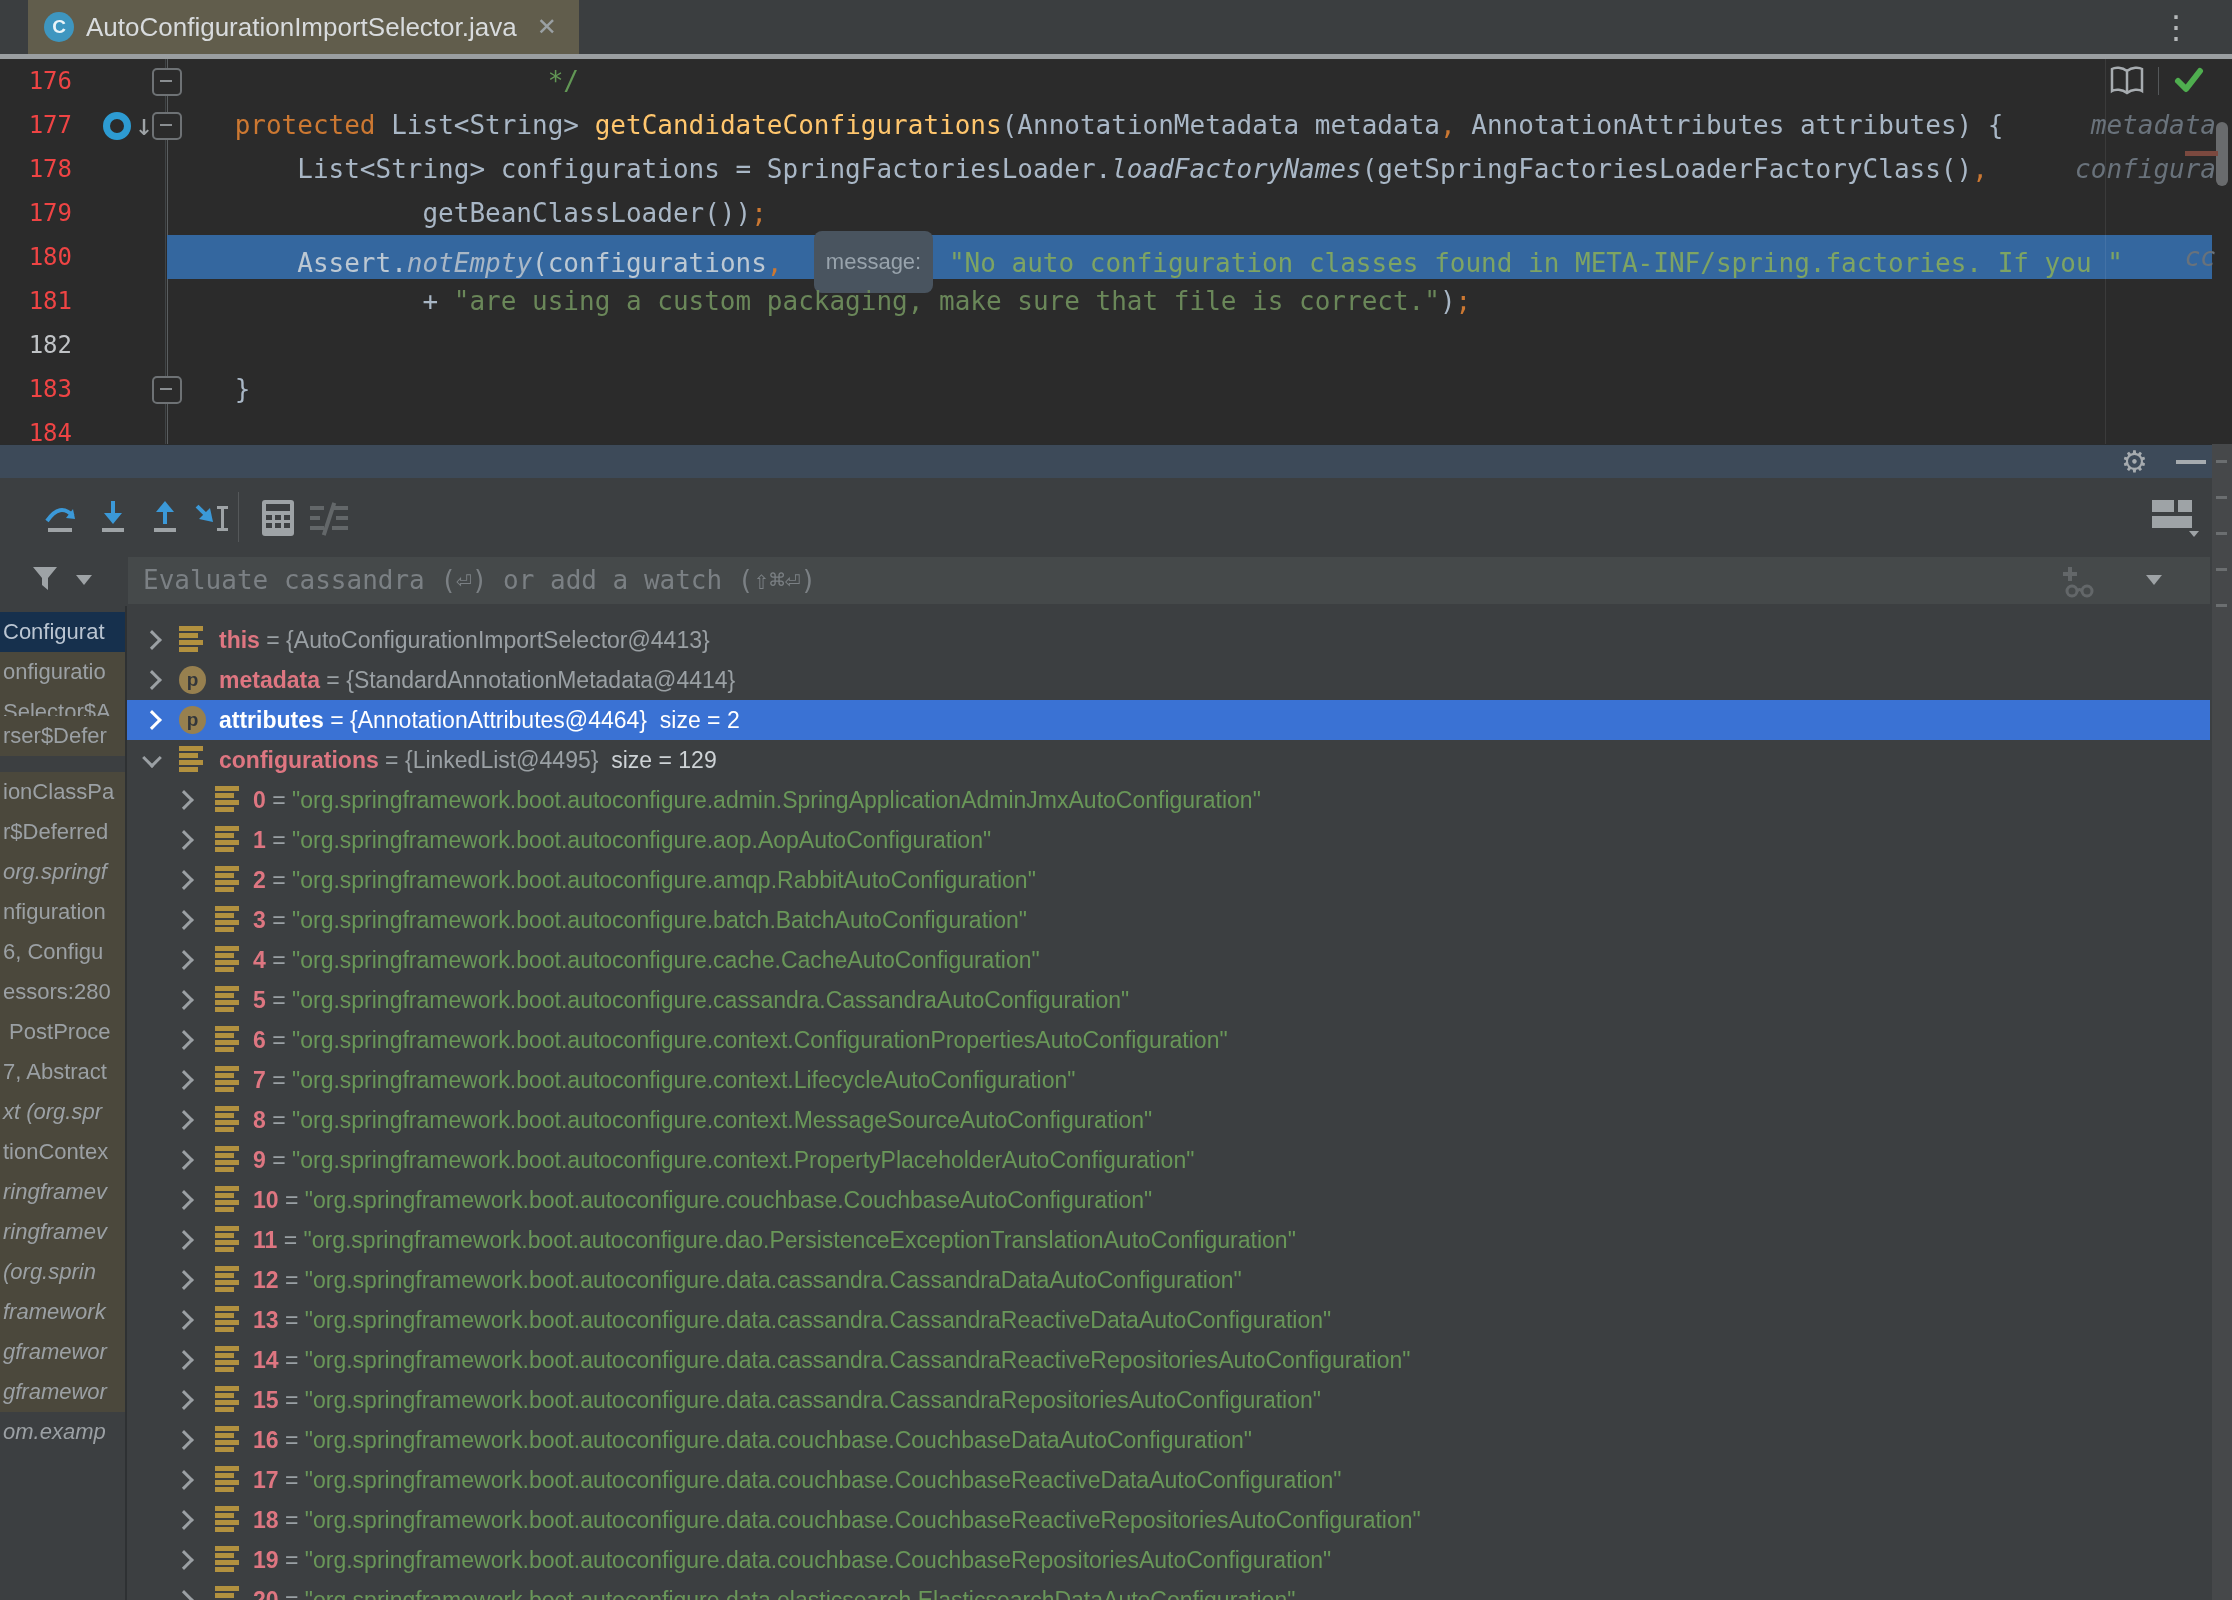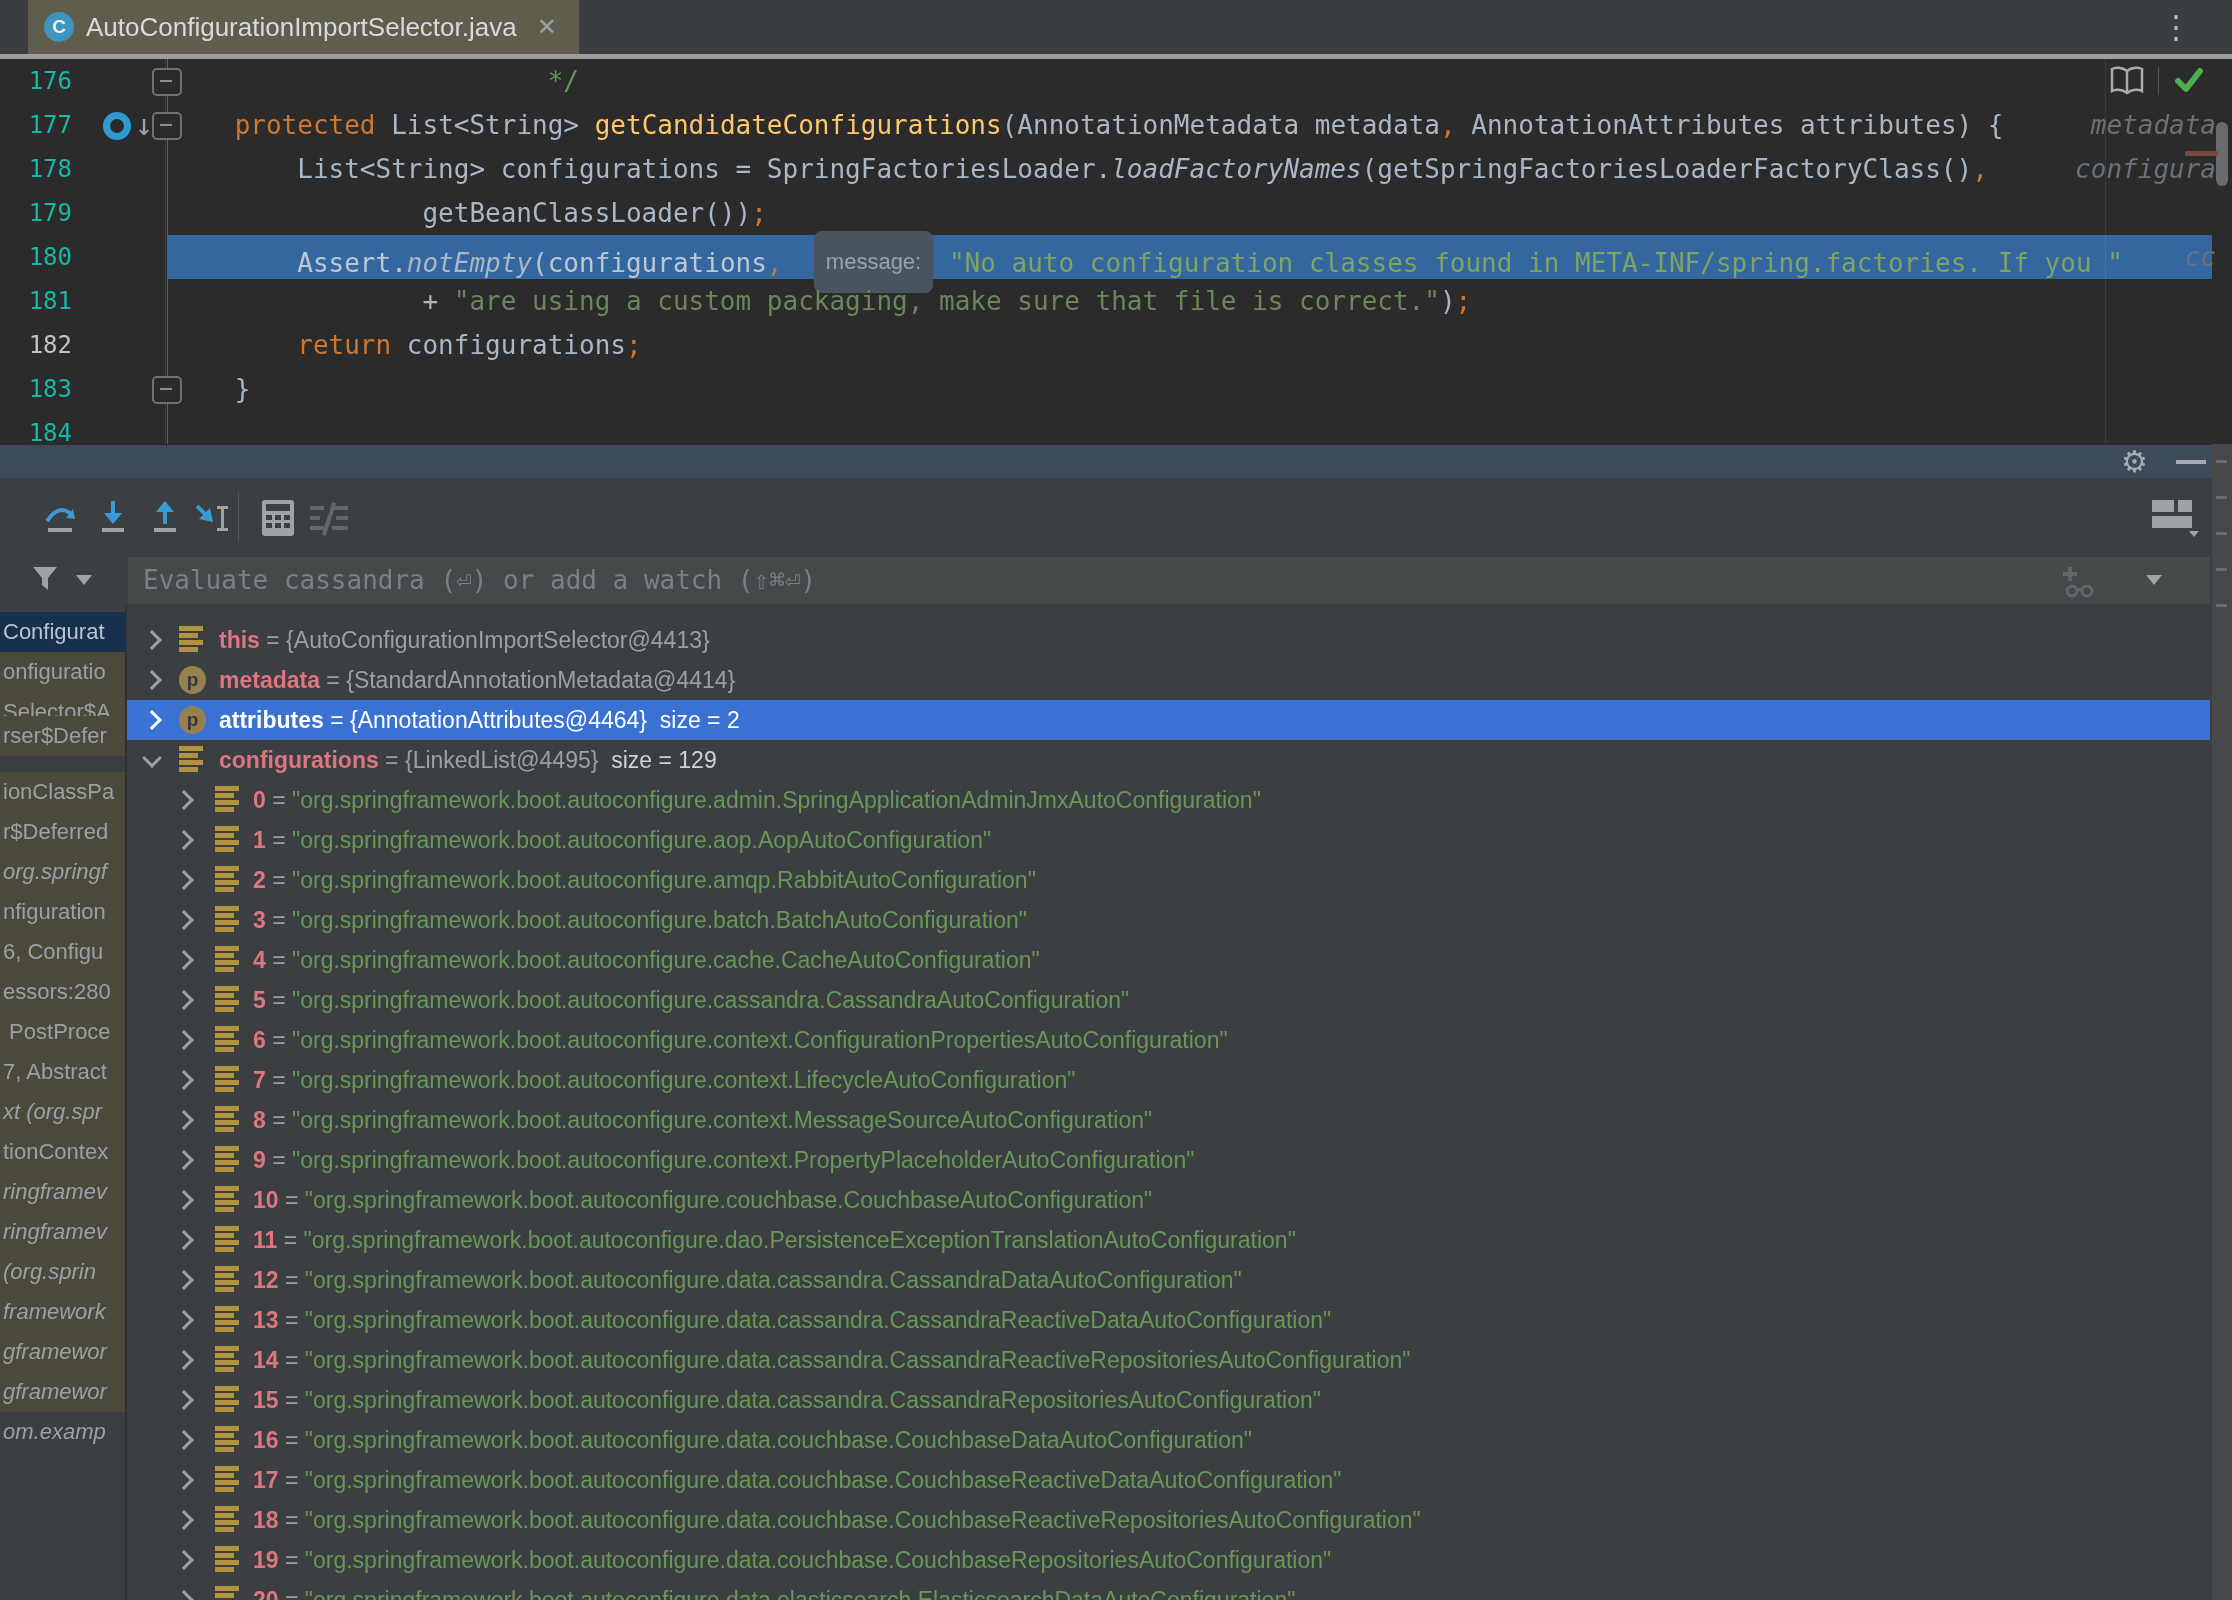--- a/index.html
+++ b/index.html
@@ -19,21 +19,21 @@
 
   
   #editor{position:absolute;left:0;top:59px;width:2232px;height:385px;background:#2b2b2b;overflow:hidden;
           font-family:"DejaVu Sans Mono",monospace;}
   #gutter-sep{position:absolute;left:165px;top:0;width:1px;height:100%;background:#404446;}
   #foldline{position:absolute;left:167px;top:0;width:1px;height:100%;background:#5a5e60;}
   #wrapguide{position:absolute;left:2105px;top:0;width:1px;height:100%;background:rgba(255,255,255,0.08);z-index:5;}
   .cline{position:absolute;left:0;width:2232px;height:44px;}
   .execbg{position:absolute;left:167px;top:0;width:2045px;height:44px;background:#34679f;}
   .lnum{position:absolute;left:0;top:0;width:72px;height:44px;line-height:44px;text-align:right;
-        color:#14b8a6;font-size:24px;}
+        color:#ef4444;font-size:24px;}
   .lnum.bright{color:#c0c3c6;}
   .codetext{position:absolute;left:172px;top:0;height:44px;line-height:44px;font-size:26px;white-space:pre;}
   .tk-sp{color:#a9b7c6;}
   .tk-def{color:#a9b7c6;}
   .tk-kw{color:#cc7832;}
   .tk-meth{color:#ffc66d;}
   .tk-str{color:#6a8759;}
   .exec .tk-str{color:#7ea463;}
   .exec .tk-def{color:#bcc8d3;}
   .tk-cmt{color:#629755;}
@@ -160,21 +160,20 @@
           <div class="lnum">180</div>
           <div class="codetext"><span class="tk-sp">        </span><span class="tk-def">Assert.</span><span class="tk-sit">notEmpty</span><span class="tk-def">(configurations</span><span class="tk-op">,</span><span class="tk-sp">  </span><span class="tk-chip">message:</span><span class="tk-sp"> </span><span class="tk-str">"No auto configuration classes found in META-INF/spring.factories. If you "</span></div>
           <div class="hint">cc</div>
         </div>
         <div class="cline" style="top: 220px;">
           <div class="lnum">181</div>
           <div class="codetext"><span class="tk-sp">                </span><span class="tk-def">+ </span><span class="tk-str">"are using a custom packaging, make sure that file is correct."</span><span class="tk-def">)</span><span class="tk-op">;</span></div>
         </div>
         <div class="cline" style="top: 264px;">
           <div class="lnum bright">182</div>
-          <div class="codetext"><span class="tk-sp">        </span><span class="tk-kw">return</span><span class="tk-def"> configurations</span><span class="tk-op">;</span></div>
         </div>
         <div class="cline" style="top: 308px;">
           <div class="lnum">183</div>
           <div class="foldmark" style="top: 9px;"></div>
           <div class="codetext"><span class="tk-sp">    </span><span class="tk-def">}</span></div>
         </div>
         <div class="cline" style="top: 352px;">
           <div class="lnum">184</div>
           <div class="codetext"></div>
         </div>

